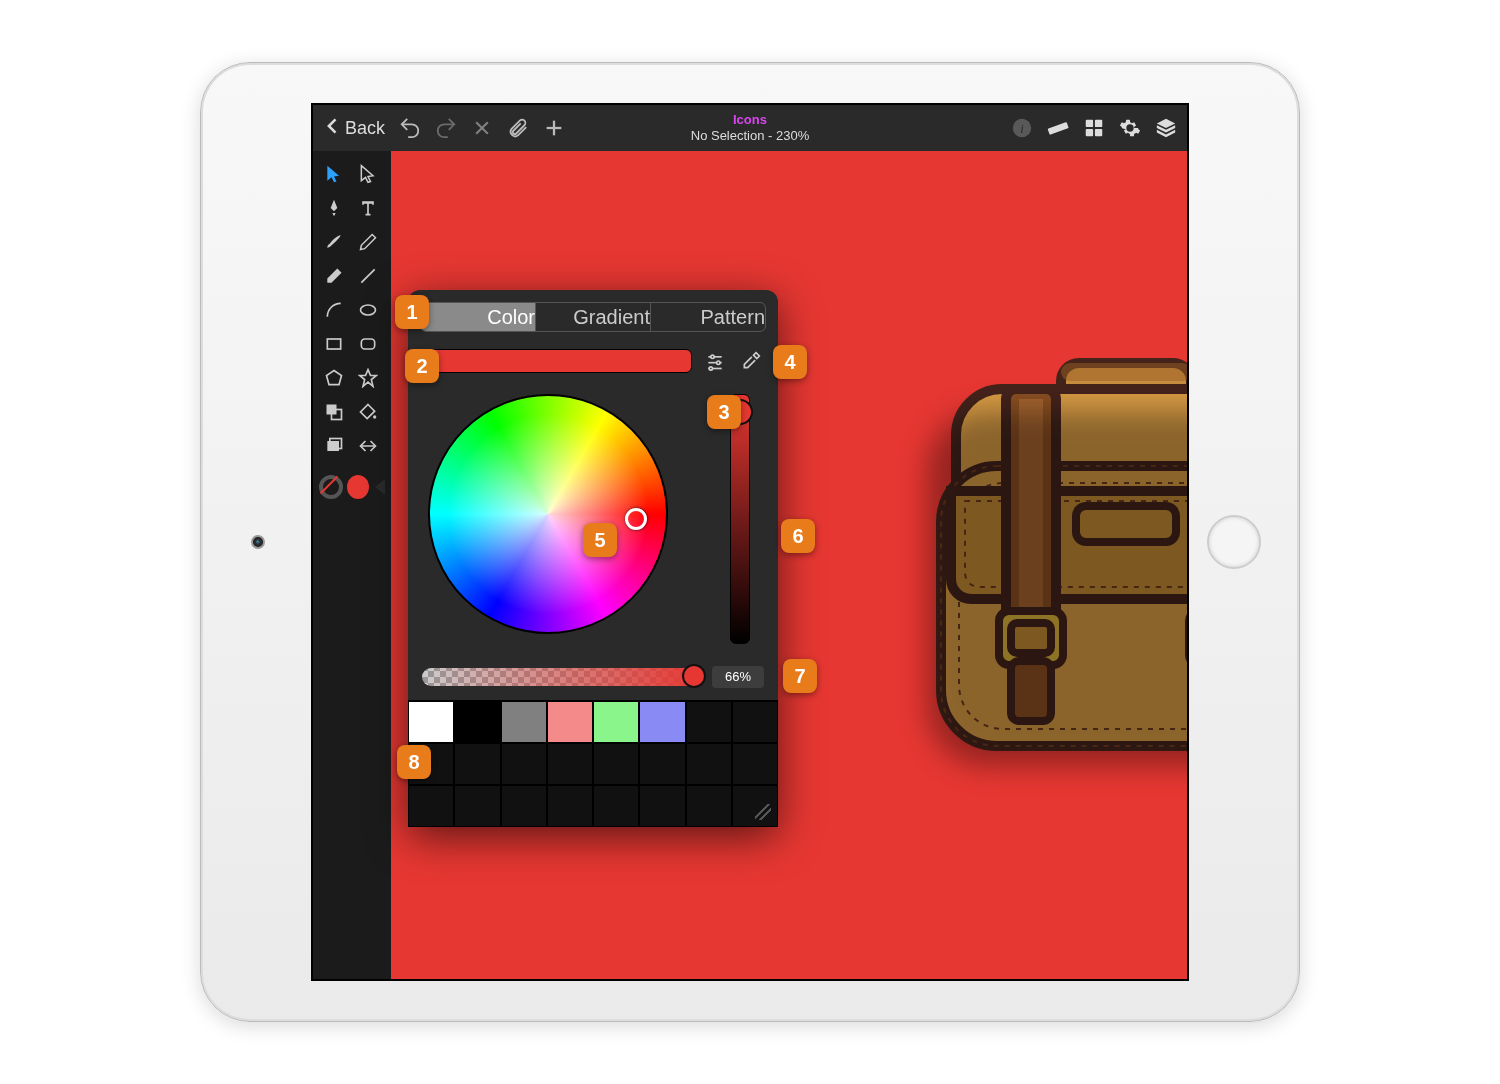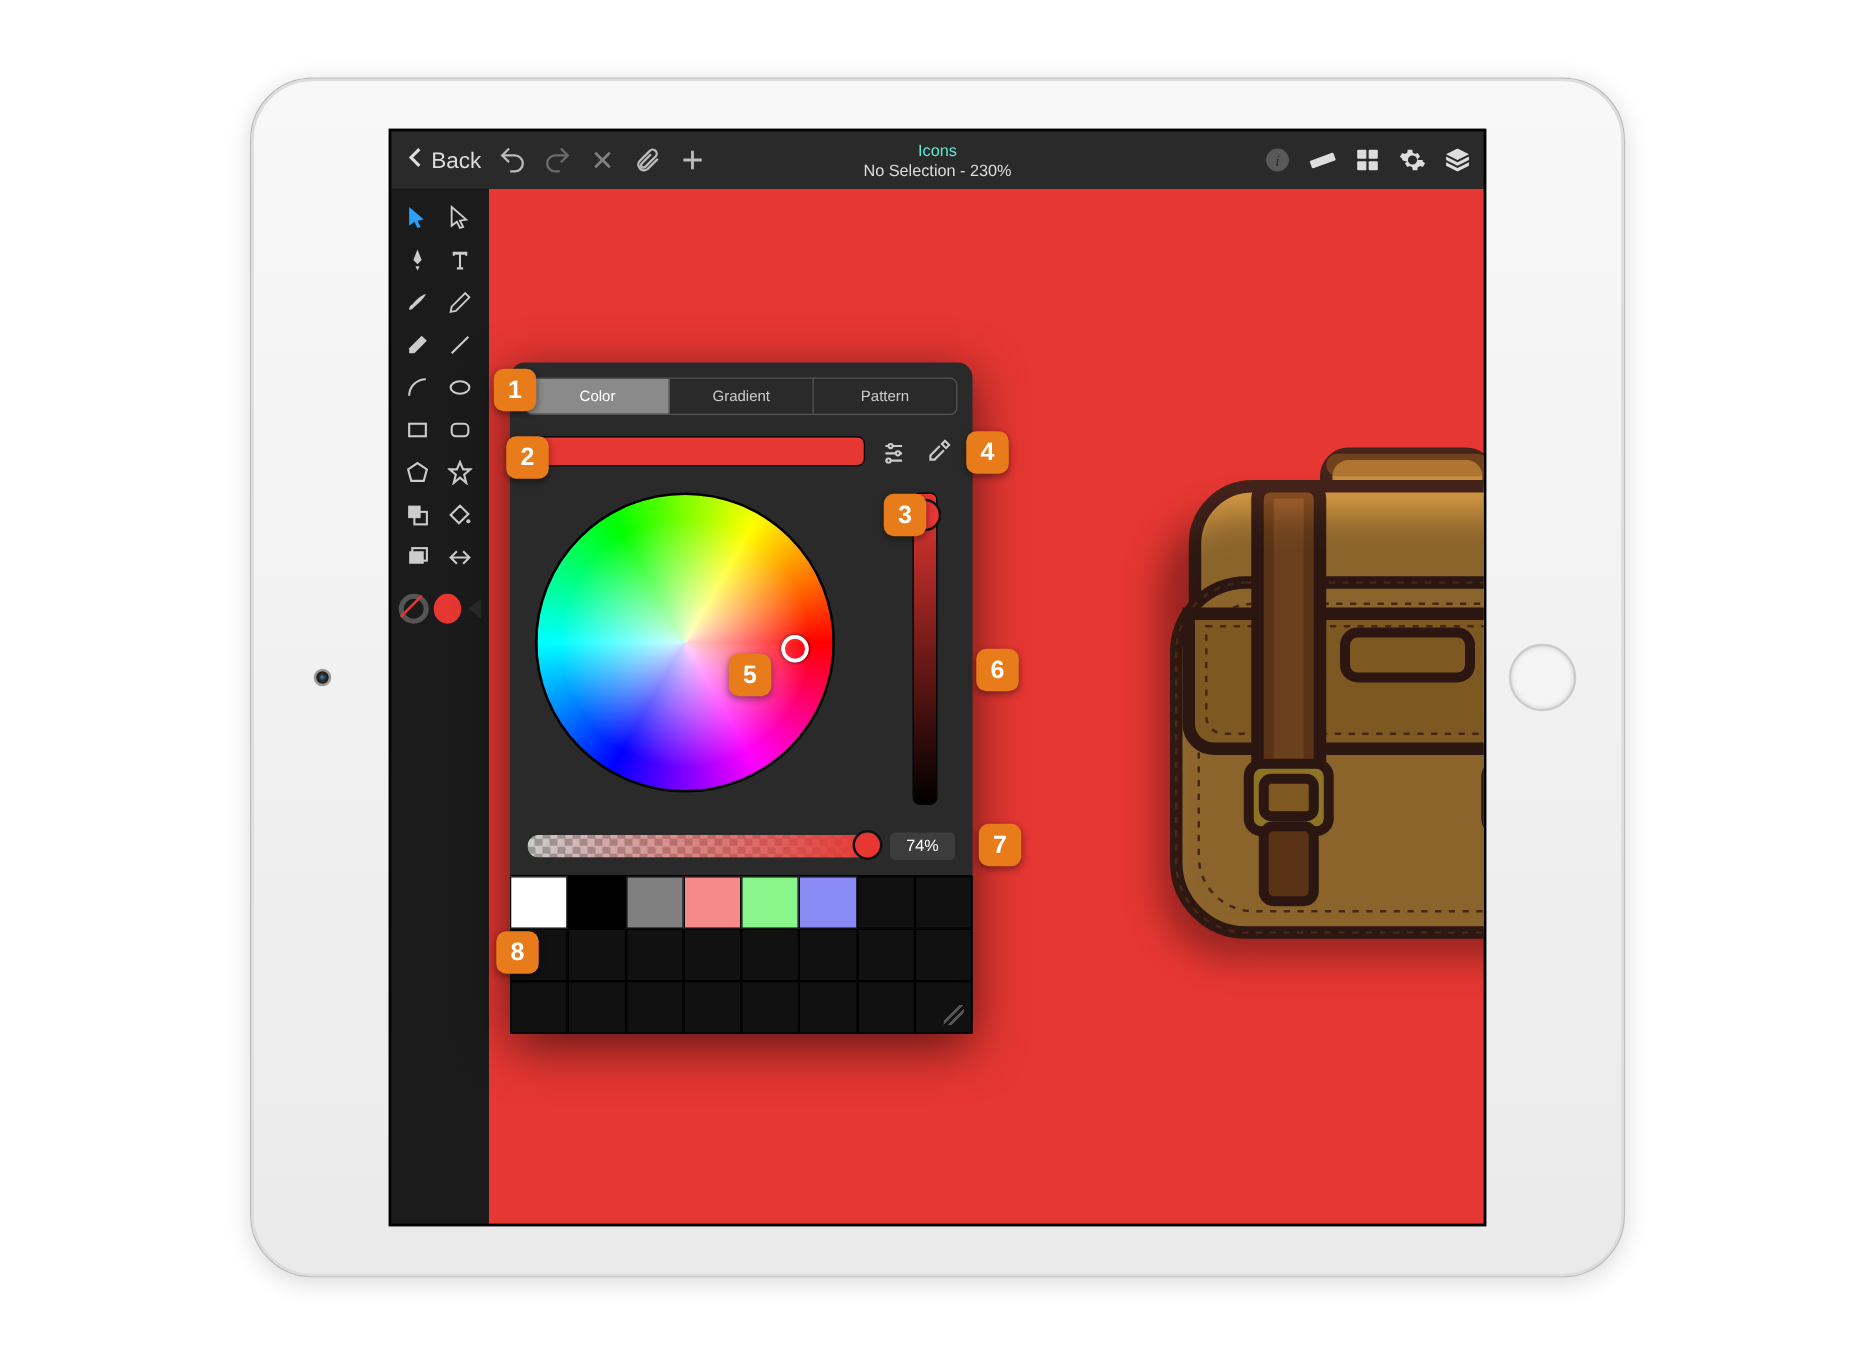--- a/index.html
+++ b/index.html
@@ -52,21 +52,21 @@
     display:flex; align-items:center;
     color:#bbb;
     padding:0 10px;
     position:relative;
     z-index:10;
   }
   .tb-left{display:flex;align-items:center;gap:14px;}
   .tb-back{display:flex;align-items:center;gap:2px;color:#ddd;font-size:18px;cursor:pointer}
   .tb-icon{width:22px;height:22px;display:flex;align-items:center;justify-content:center;color:#aaa;font-size:20px;cursor:pointer}
   .tb-center{position:absolute;left:50%;top:50%;transform:translate(-50%,-50%);text-align:center;color:#ddd;font-size:13px;line-height:1.2}
-  .tb-center .title{font-weight:400;color:#5eead4}
+  .tb-center .title{font-weight:700;color:#d946ef}
   .tb-right{margin-left:auto;display:flex;align-items:center;gap:14px}
 
   
   .canvas-area{
     position:absolute;
     top:46px;left:78px;right:0;bottom:0;
     background:#e63732;
   }
   
   .tool-col{
@@ -98,21 +98,21 @@
     padding:0 0 0 0;
     z-index:20;
     color:#ccc;
     font-size:14px;
   }
   .seg{
     margin:12px 12px 0 12px;
     display:flex; border:1px solid #555; border-radius:6px; overflow:hidden;
     height:30px;
   }
-  .seg div{flex:1;text-align:center;line-height:28px;font-size:12px;cursor:pointer;color:#ccc}
+  .seg div{flex:1;text-align:right;line-height:28px;font-size:20px;cursor:pointer;color:#ccc}
   .seg div.sel{background:#8a8a8a;color:#fff}
   .seg div+div{border-left:1px solid #555}
   .row{display:flex;align-items:center;gap:10px;margin:16px 14px 0 14px}
   .cur-color{flex:1;height:24px;border-radius:6px;border:1px solid #000}
   .small-icon{width:26px;height:26px;display:flex;align-items:center;justify-content:center;color:#ccc;cursor:pointer;font-size:18px}
   .wheel-area{position:relative;height:280px;margin-top:10px}
   .wheel{
     position:absolute;left:20px;top:10px;width:240px;height:240px;border-radius:50%;
     background:conic-gradient(from 90deg,red,magenta,blue,cyan,lime,yellow,red);
     border:2px solid #000;
@@ -453,21 +453,21 @@
           <div class="wheel-cursor"></div>
         </div>
         <div class="vslider">
           <div class="vslider-knob"></div>
         </div>
       </div>
       <div class="opacity-row">
         <div class="opacity-track">
           <div class="opacity-knob"></div>
         </div>
-        <div class="opacity-box">74%</div>
+        <div class="opacity-box">66%</div>
       </div>
       <div class="swatches">
         <div class="sw" style="background:#ffffff"></div>
         <div class="sw" style="background:#000000"></div>
         <div class="sw" style="background:#808080"></div>
         <div class="sw" style="background:#f58a8a"></div>
         <div class="sw" style="background:#8af58a"></div>
         <div class="sw" style="background:#8a8af5"></div>
         <div class="sw empty"></div>
         <div class="sw empty"></div>

